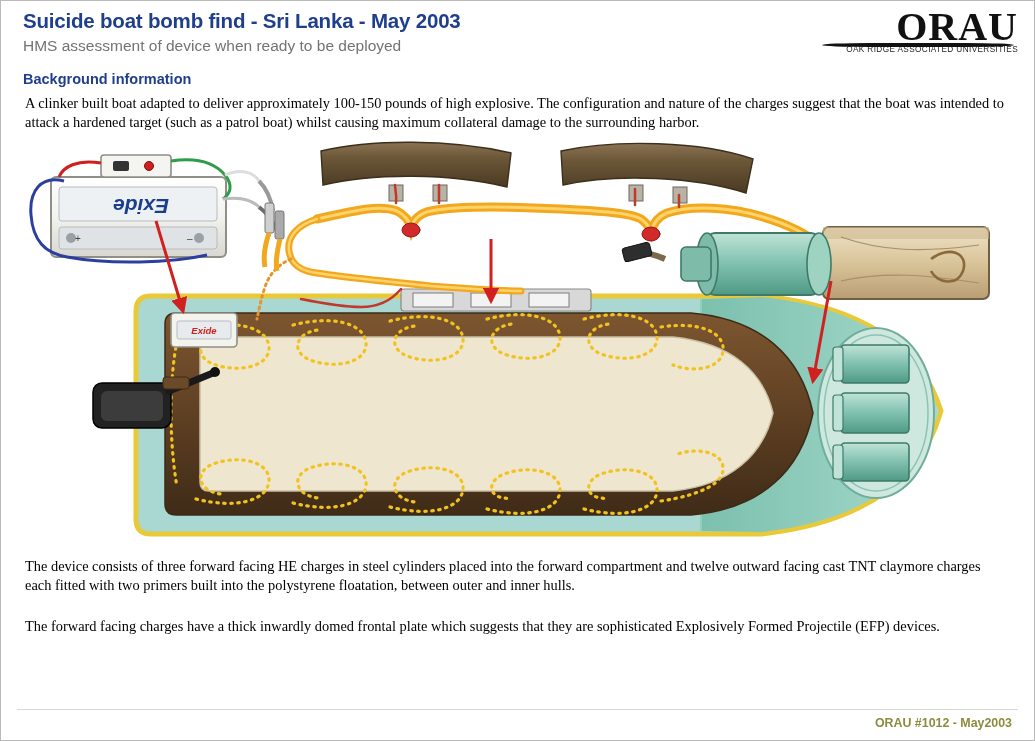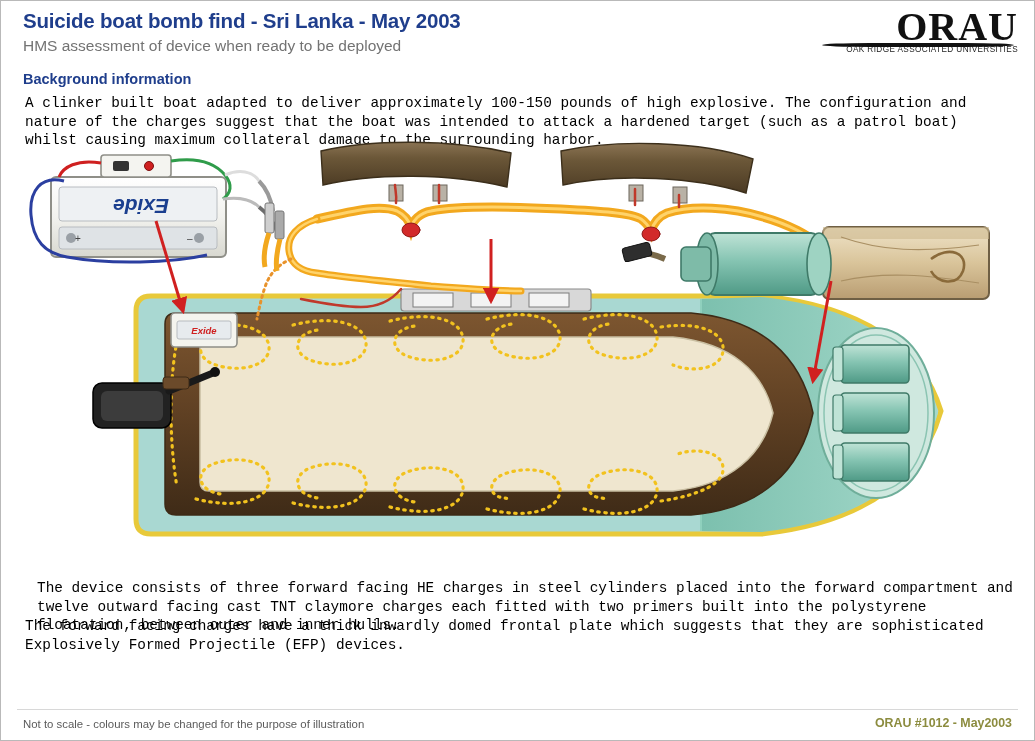--- a/index.html
+++ b/index.html
@@ -79,21 +79,21 @@
   
   .sect-head {
     position: absolute;
     font-size: 14.5px;
     font-weight: bold;
     color: #1f3e8c;
     white-space: nowrap;
   }
   .body-text {
     position: absolute;
-    font-family: Liberation Mono, monospace;
+    font-family: Liberation Serif, serif;
     font-size: 14.4px;
     line-height: 18.5px;
     color: #000;
   }
   .footer-left {
     position: absolute;
     left: 22px;
     bottom: 10px;
     font-size: 11.4px;
     color: #5b5b5b;
@@ -315,19 +315,18 @@
       <path d="M930,118 C948,104 968,112 962,130 C956,146 936,142 930,130" fill="none" stroke="#8a6a3a" stroke-width="2.6"></path>
     </g>
 
     <g stroke="#d02020" stroke-width="3" fill="none">
       <line x1="155" y1="80" x2="182" y2="170" marker-end="url(#arrowHead)"></line>
       <line x1="490" y1="98" x2="490" y2="160" marker-end="url(#arrowHead)"></line>
       <line x1="830" y1="140" x2="812" y2="240" marker-end="url(#arrowHead)"></line>
     </g>
   </svg>
 
-  <div class="body-text" style="left:24px; top:578px; width:985px;margin-left:12px;">The device consists of three forward facing HE charges in steel cylinders placed into the forward compartment and twelve outward facing cast TNT claymore charges each fitted with two primers built into the polystyrene floatation, between outer and inner hulls.</div>
+  <div class="body-text" style="left:24px; top:556px; width:985px;">The device consists of three forward facing HE charges in steel cylinders placed into the forward compartment and twelve outward facing cast TNT claymore charges each fitted with two primers built into the polystyrene floatation, between outer and inner hulls.</div>
   <div class="body-text" style="left:24px; top:616px; width:985px;">The forward facing charges have a thick inwardly domed frontal plate which suggests that they are sophisticated Explosively Formed Projectile (EFP) devices.</div>
 
   <div class="hairline"></div>
-  <div class="footer-left">Not to scale - colours may be changed for the purpose of illustration</div>
   <div class="footer-right">ORAU #1012 - May2003</div>
 </div>
 
 </body></html>

